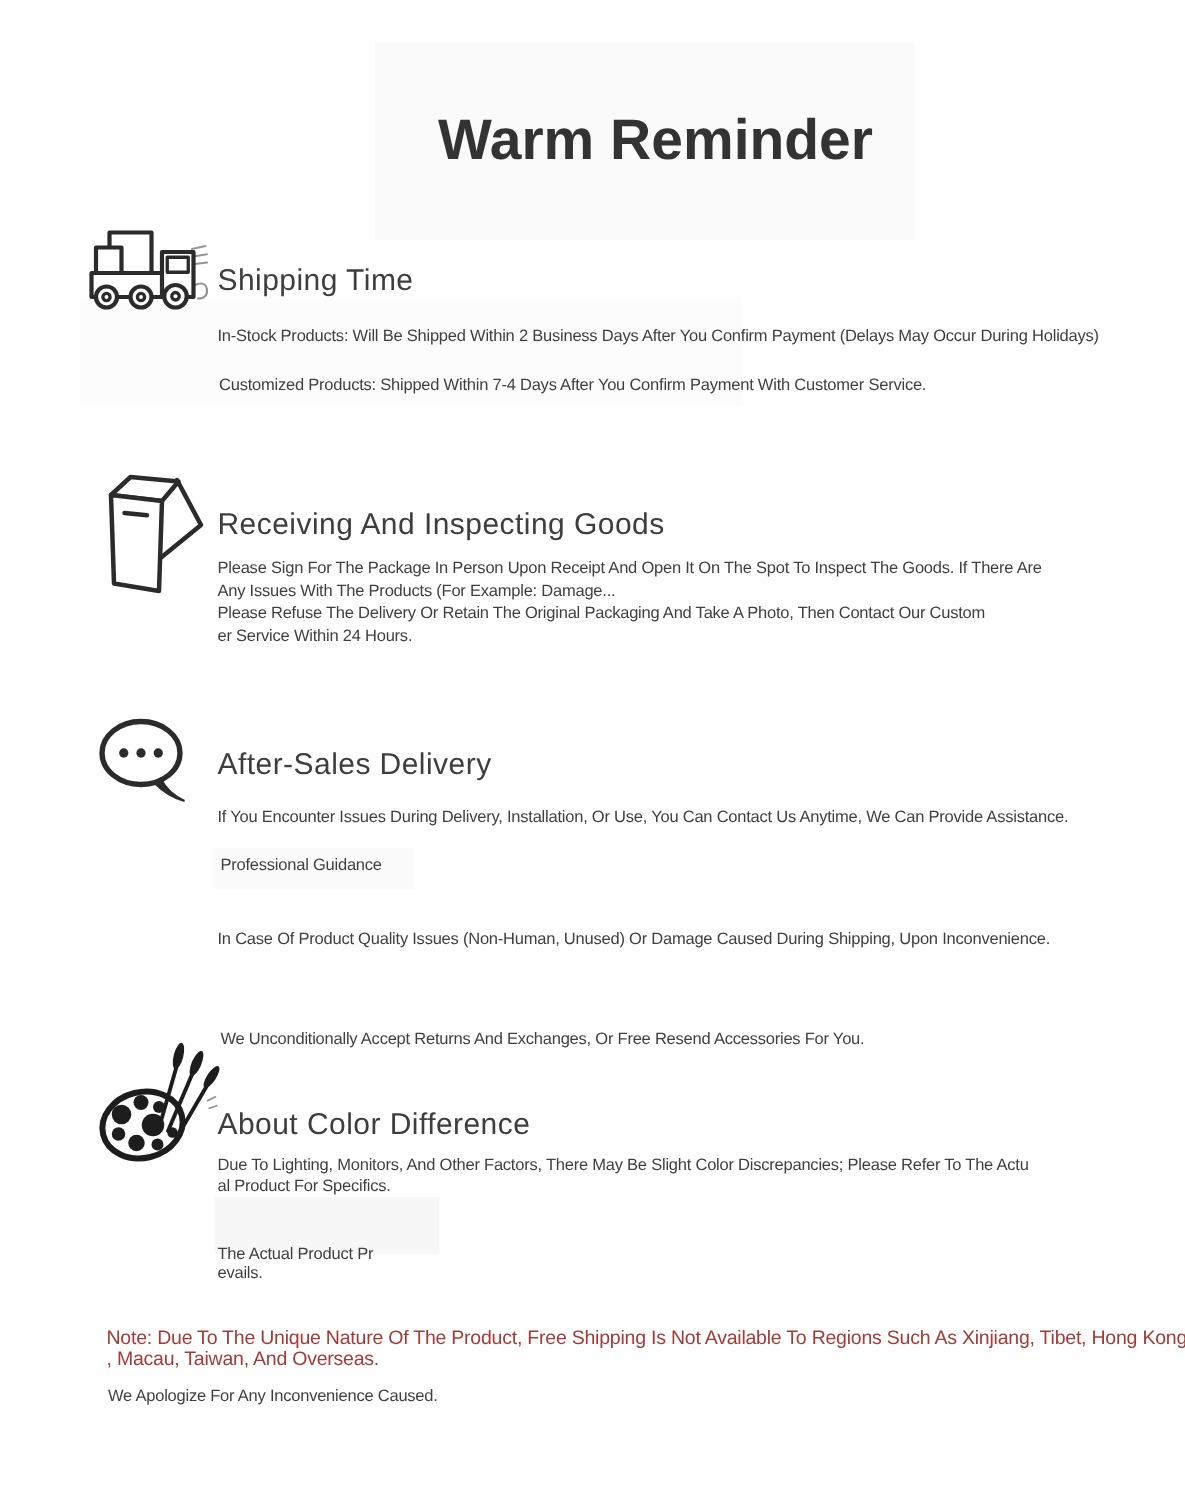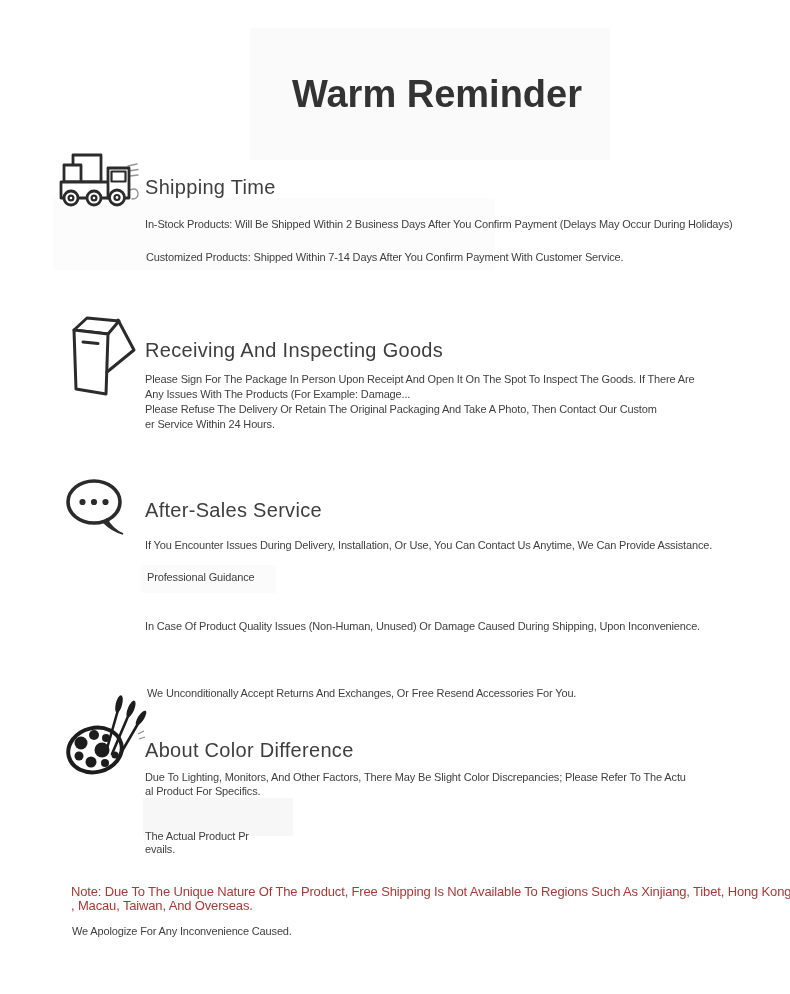--- a/index.html
+++ b/index.html
@@ -55,21 +55,21 @@
         <circle cx="13" cy="46" r="7" fill="#ffffff"></circle>
         <circle cx="13" cy="46" r="2.4" fill="#ffffff" stroke-width="2.2"></circle>
         <circle cx="36" cy="46" r="7" fill="#ffffff"></circle>
         <circle cx="36" cy="46" r="2.4" fill="#ffffff" stroke-width="2.2"></circle>
         <circle cx="59" cy="45.5" r="7.5" fill="#ffffff"></circle>
         <circle cx="59" cy="45.5" r="2.5" fill="#ffffff" stroke-width="2.2"></circle>
       </svg>
     </span>
     <div class="h2" style="left:117px;top:178px;">Shipping Time</div>
     <div class="p" style="left:117px;top:217px;">In-Stock Products: Will Be Shipped Within 2 Business Days After You Confirm Payment (Delays May Occur During Holidays)</div>
-    <div class="p" style="left:118px;top:250px;">Customized Products: Shipped Within 7-14 Days After You Confirm Payment With Customer Service.</div>
+    <div class="p" style="left:118px;top:250px;">Customized Products: Shipped Within 7-4 Days After You Confirm Payment With Customer Service.</div>
   </div>
 
   <div>
     <span class="icon" style="left:40px;top:316px;">
       <svg width="72" height="82" viewBox="0 0 72 82" fill="none" stroke="#2b2b2b" stroke-width="3" stroke-linejoin="round" stroke-linecap="round">
         <path d="M6 14 L19 2 L51 5 L40 18 Z" fill="#ffffff"></path>
         <path d="M6 14 L40 18 L38 78 L8 73 Z" fill="#ffffff"></path>
         <path d="M50 4 L66 34 L39 56"></path>
         <path d="M15 26 L30 27.5"></path>
       </svg>
@@ -86,21 +86,21 @@
       <svg width="64" height="62" viewBox="0 0 64 62" fill="none" stroke="#2b2b2b">
         <ellipse cx="29" cy="26" rx="26" ry="21" stroke-width="3.6"></ellipse>
         <g fill="#2b2b2b" stroke="none">
           <circle cx="17.5" cy="26" r="3.1"></circle>
           <circle cx="29" cy="26" r="3.1"></circle>
           <circle cx="40.5" cy="26" r="3.1"></circle>
         </g>
         <path d="M42 43 Q47 53 58 58 Q47 55 38 46 Z" fill="#2b2b2b" stroke-width="1.5"></path>
       </svg>
     </span>
-    <div class="h2" style="left:117px;top:501px;">After-Sales Service</div>
+    <div class="h2" style="left:117px;top:501px;">After-Sales Delivery</div>
     <div class="p" style="left:117px;top:538px;">If You Encounter Issues During Delivery, Installation, Or Use, You Can Contact Us Anytime, We Can Provide Assistance.</div>
     <div class="p" style="left:119px;top:570px;">Professional Guidance</div>
     <div class="p" style="left:117px;top:619px;">In Case Of Product Quality Issues (Non-Human, Unused) Or Damage Caused During Shipping, Upon Inconvenience.</div>
     <div class="p" style="left:119px;top:686px;">We Unconditionally Accept Returns And Exchanges, Or Free Resend Accessories For You.</div>
   </div>
 
   <div>
     <span class="icon" style="left:36px;top:692px;">
       <svg width="84" height="88" viewBox="0 0 84 88">
         <ellipse cx="31" cy="58" rx="27" ry="22" transform="rotate(-14 31 58)" fill="#ffffff" stroke="#1d1d1d" stroke-width="4"></ellipse>

